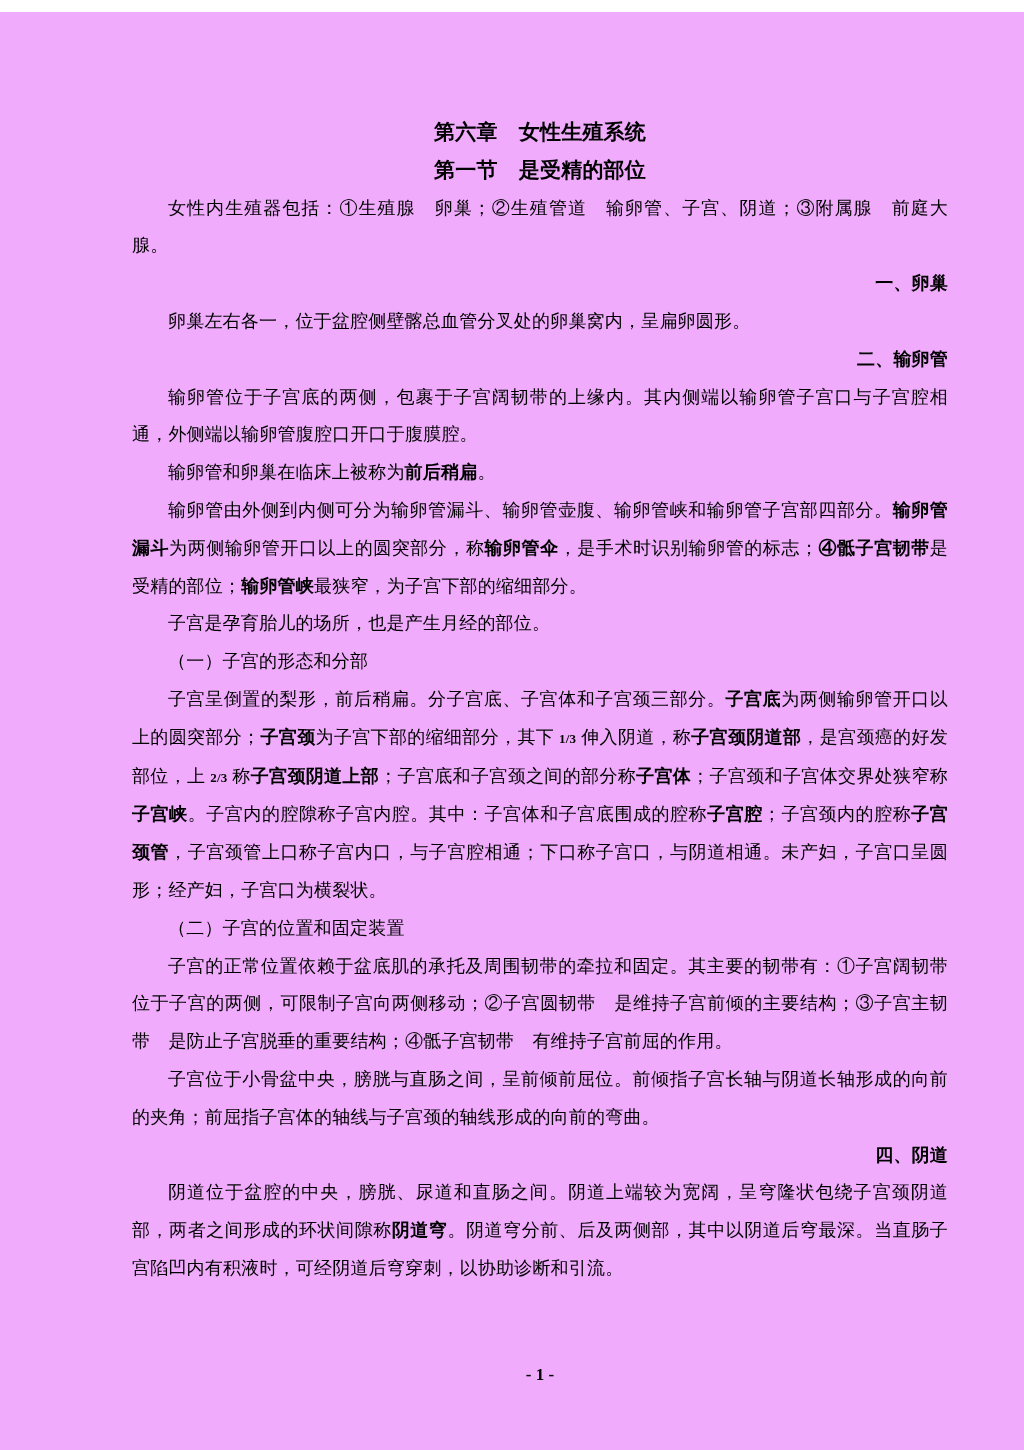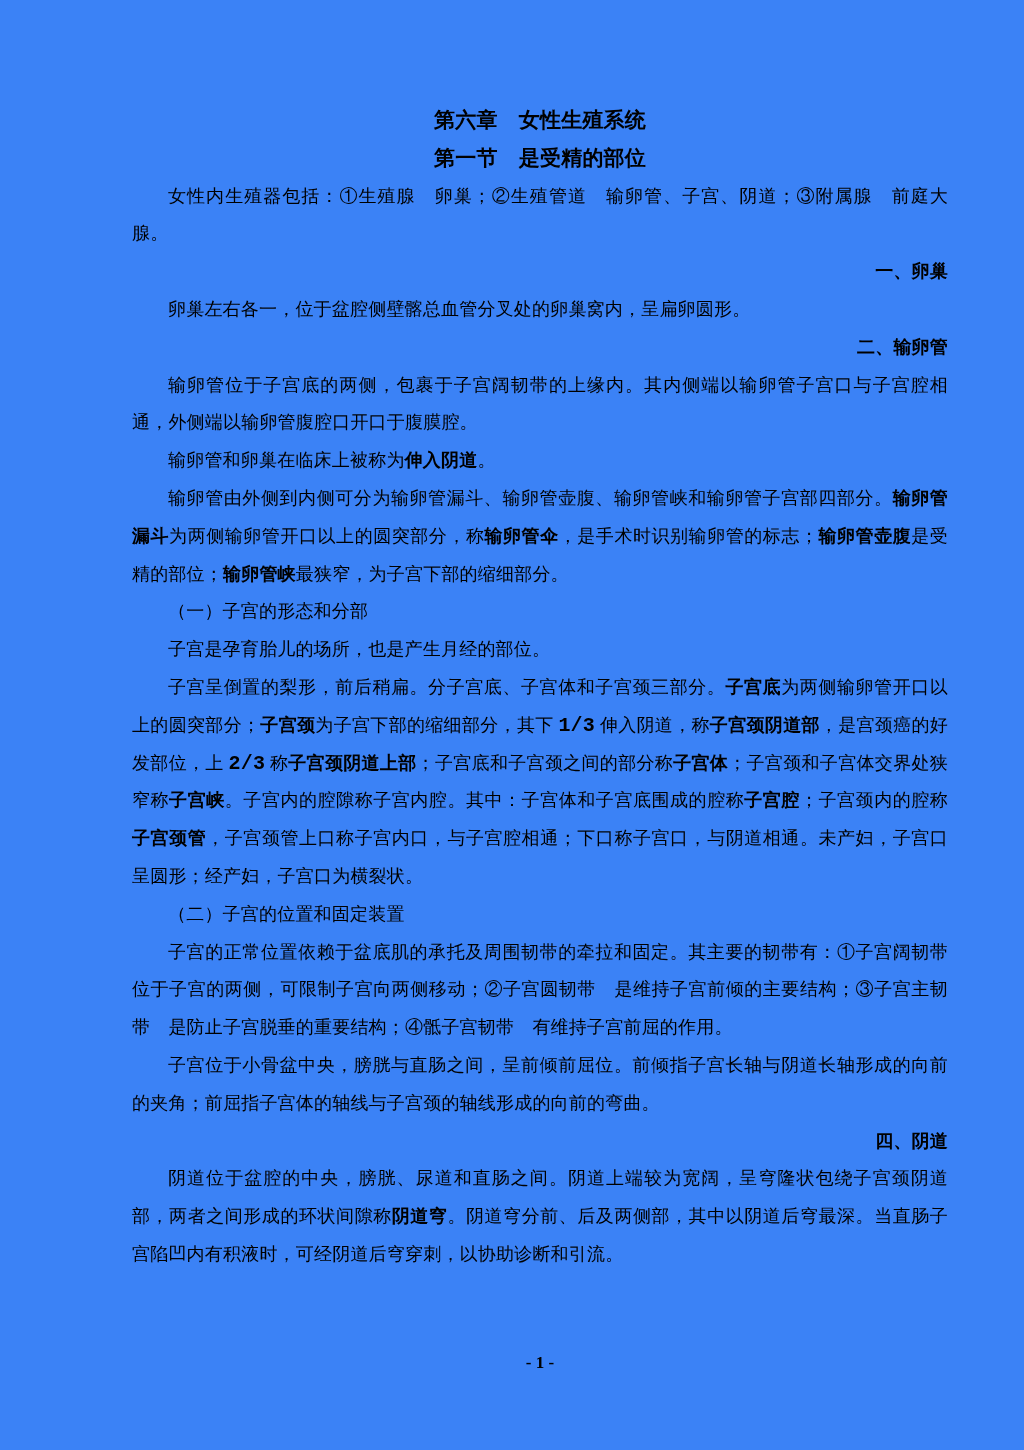--- a/index.html
+++ b/index.html
@@ -11,21 +11,22 @@
     position: relative;
     width: 1024px;
     height: 1450px;
     overflow: hidden;
     font-family: "Liberation Serif", "DejaVu Serif", serif;
     color: #000000;
   }
   .page {
     position: absolute;
     inset: 0;
-    background: #3b82f6;
+    background: #f0abfc;
+    margin-top: 12px;
   }
   .doc {
     position: absolute;
     left: 132px;
     top: 102px;
     width: 816px;
   }
   .blk {
     margin: 0;
     padding: 0;
@@ -46,22 +47,22 @@
     text-align: right;
   }
   .blk.body {
     text-indent: 36px;
     text-align: justify;
     text-justify: inter-ideograph;
   }
   .run { font-weight: inherit; }
   .run.b { font-weight: bold; }
   .run.sans {
-    font-family: Liberation Mono, monospace;
-    font-size: 20px;
+    font-family: Liberation Serif, serif;
+    font-size: 13px;
   }
   .footer {
     position: absolute;
     left: 132px;
     top: 1344px;
     width: 816px;
     text-align: center;
     font-weight: bold;
     font-size: 17px;
     line-height: 37.8px;
@@ -72,24 +73,24 @@
 
 <div class="page">
   <div class="doc">
       <p class="blk chapter-title"><span class="run b">第六章　女性生殖系统</span></p>
       <p class="blk section-title"><span class="run b">第一节　是受精的部位</span></p>
       <p class="blk body"><span class="run">女性内生殖器包括：①生殖腺　卵巢；②生殖管道　输卵管、子宫、阴道；③附属腺　前庭大腺。</span></p>
       <p class="blk heading"><span class="run b">一、卵巢</span></p>
       <p class="blk body"><span class="run">卵巢左右各一，位于盆腔侧壁髂总血管分叉处的卵巢窝内，呈扁卵圆形。</span></p>
       <p class="blk heading"><span class="run b">二、输卵管</span></p>
       <p class="blk body"><span class="run">输卵管位于子宫底的两侧，包裹于子宫阔韧带的上缘内。其内侧端以输卵管子宫口与子宫腔相通，外侧端以输卵管腹腔口开口于腹膜腔。</span></p>
-      <p class="blk body"><span class="run">输卵管和卵巢在临床上被称为</span><span class="run b">伸入阴道</span><span class="run">。</span></p>
-      <p class="blk body"><span class="run">输卵管由外侧到内侧可分为输卵管漏斗、输卵管壶腹、输卵管峡和输卵管子宫部四部分。</span><span class="run b">输卵管漏斗</span><span class="run">为两侧输卵管开口以上的圆突部分，称</span><span class="run b">输卵管伞</span><span class="run">，是手术时识别输卵管的标志；</span><span class="run b">输卵管壶腹</span><span class="run">是受精的部位；</span><span class="run b">输卵管峡</span><span class="run">最狭窄，为子宫下部的缩细部分。</span></p>
+      <p class="blk body"><span class="run">输卵管和卵巢在临床上被称为</span><span class="run b">前后稍扁</span><span class="run">。</span></p>
+      <p class="blk body"><span class="run">输卵管由外侧到内侧可分为输卵管漏斗、输卵管壶腹、输卵管峡和输卵管子宫部四部分。</span><span class="run b">输卵管漏斗</span><span class="run">为两侧输卵管开口以上的圆突部分，称</span><span class="run b">输卵管伞</span><span class="run">，是手术时识别输卵管的标志；</span><span class="run b">④骶子宫韧带</span><span class="run">是受精的部位；</span><span class="run b">输卵管峡</span><span class="run">最狭窄，为子宫下部的缩细部分。</span></p>
+      <p class="blk body"><span class="run">子宫是孕育胎儿的场所，也是产生月经的部位。</span></p>
       <p class="blk body"><span class="run">（一）子宫的形态和分部</span></p>
-      <p class="blk body"><span class="run">子宫是孕育胎儿的场所，也是产生月经的部位。</span></p>
       <p class="blk body"><span class="run">子宫呈倒置的梨形，前后稍扁。分子宫底、子宫体和子宫颈三部分。</span><span class="run b">子宫底</span><span class="run">为两侧输卵管开口以上的圆突部分；</span><span class="run b">子宫颈</span><span class="run">为子宫下部的缩细部分，其下 </span><span class="run b sans">1/3</span><span class="run"> 伸入阴道，称</span><span class="run b">子宫颈阴道部</span><span class="run">，是宫颈癌的好发部位，上 </span><span class="run b sans">2/3</span><span class="run"> 称</span><span class="run b">子宫颈阴道上部</span><span class="run">；子宫底和子宫颈之间的部分称</span><span class="run b">子宫体</span><span class="run">；子宫颈和子宫体交界处狭窄称</span><span class="run b">子宫峡</span><span class="run">。子宫内的腔隙称子宫内腔。其中：子宫体和子宫底围成的腔称</span><span class="run b">子宫腔</span><span class="run">；子宫颈内的腔称</span><span class="run b">子宫颈管</span><span class="run">，子宫颈管上口称子宫内口，与子宫腔相通；下口称子宫口，与阴道相通。未产妇，子宫口呈圆形；经产妇，子宫口为横裂状。</span></p>
       <p class="blk body"><span class="run">（二）子宫的位置和固定装置</span></p>
       <p class="blk body"><span class="run">子宫的正常位置依赖于盆底肌的承托及周围韧带的牵拉和固定。其主要的韧带有：①子宫阔韧带　位于子宫的两侧，可限制子宫向两侧移动；②子宫圆韧带　是维持子宫前倾的主要结构；③子宫主韧带　是防止子宫脱垂的重要结构；④骶子宫韧带　有维持子宫前屈的作用。</span></p>
       <p class="blk body"><span class="run">子宫位于小骨盆中央，膀胱与直肠之间，呈前倾前屈位。前倾指子宫长轴与阴道长轴形成的向前的夹角；前屈指子宫体的轴线与子宫颈的轴线形成的向前的弯曲。</span></p>
       <p class="blk heading"><span class="run b">四、阴道</span></p>
       <p class="blk body"><span class="run">阴道位于盆腔的中央，膀胱、尿道和直肠之间。阴道上端较为宽阔，呈穹隆状包绕子宫颈阴道部，两者之间形成的环状间隙称</span><span class="run b">阴道穹</span><span class="run">。阴道穹分前、后及两侧部，其中以阴道后穹最深。当直肠子宫陷凹内有积液时，可经阴道后穹穿刺，以协助诊断和引流。</span></p>
     </div>
   <div class="footer">- 1 -</div>
 </div>
 

